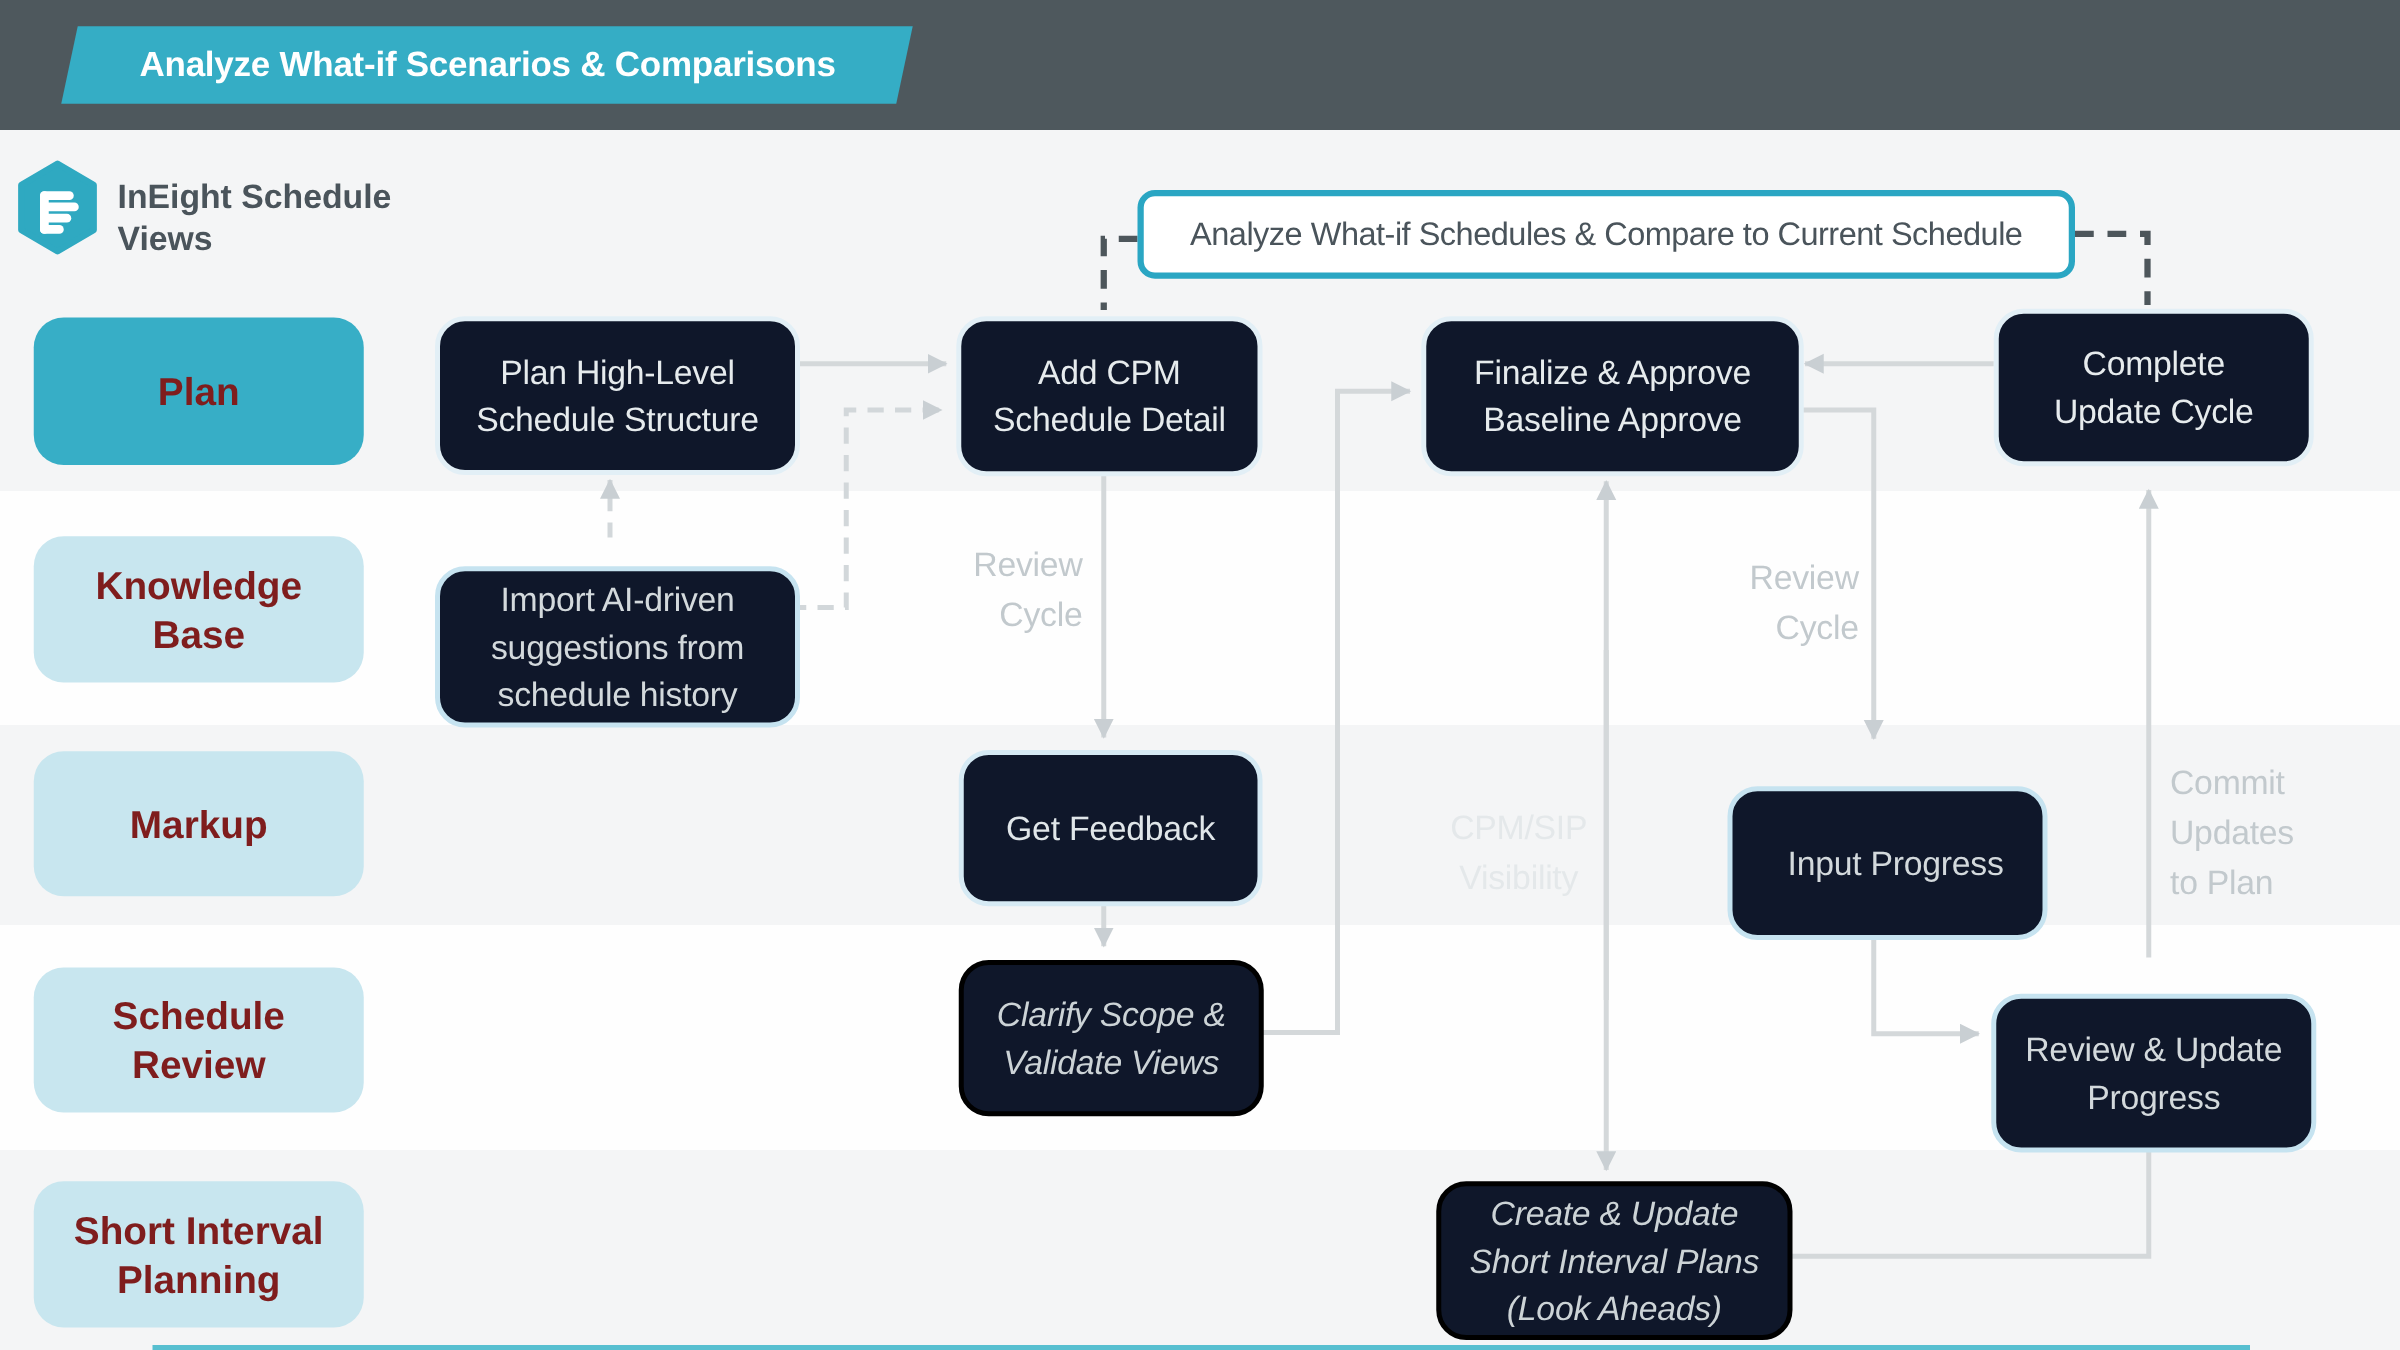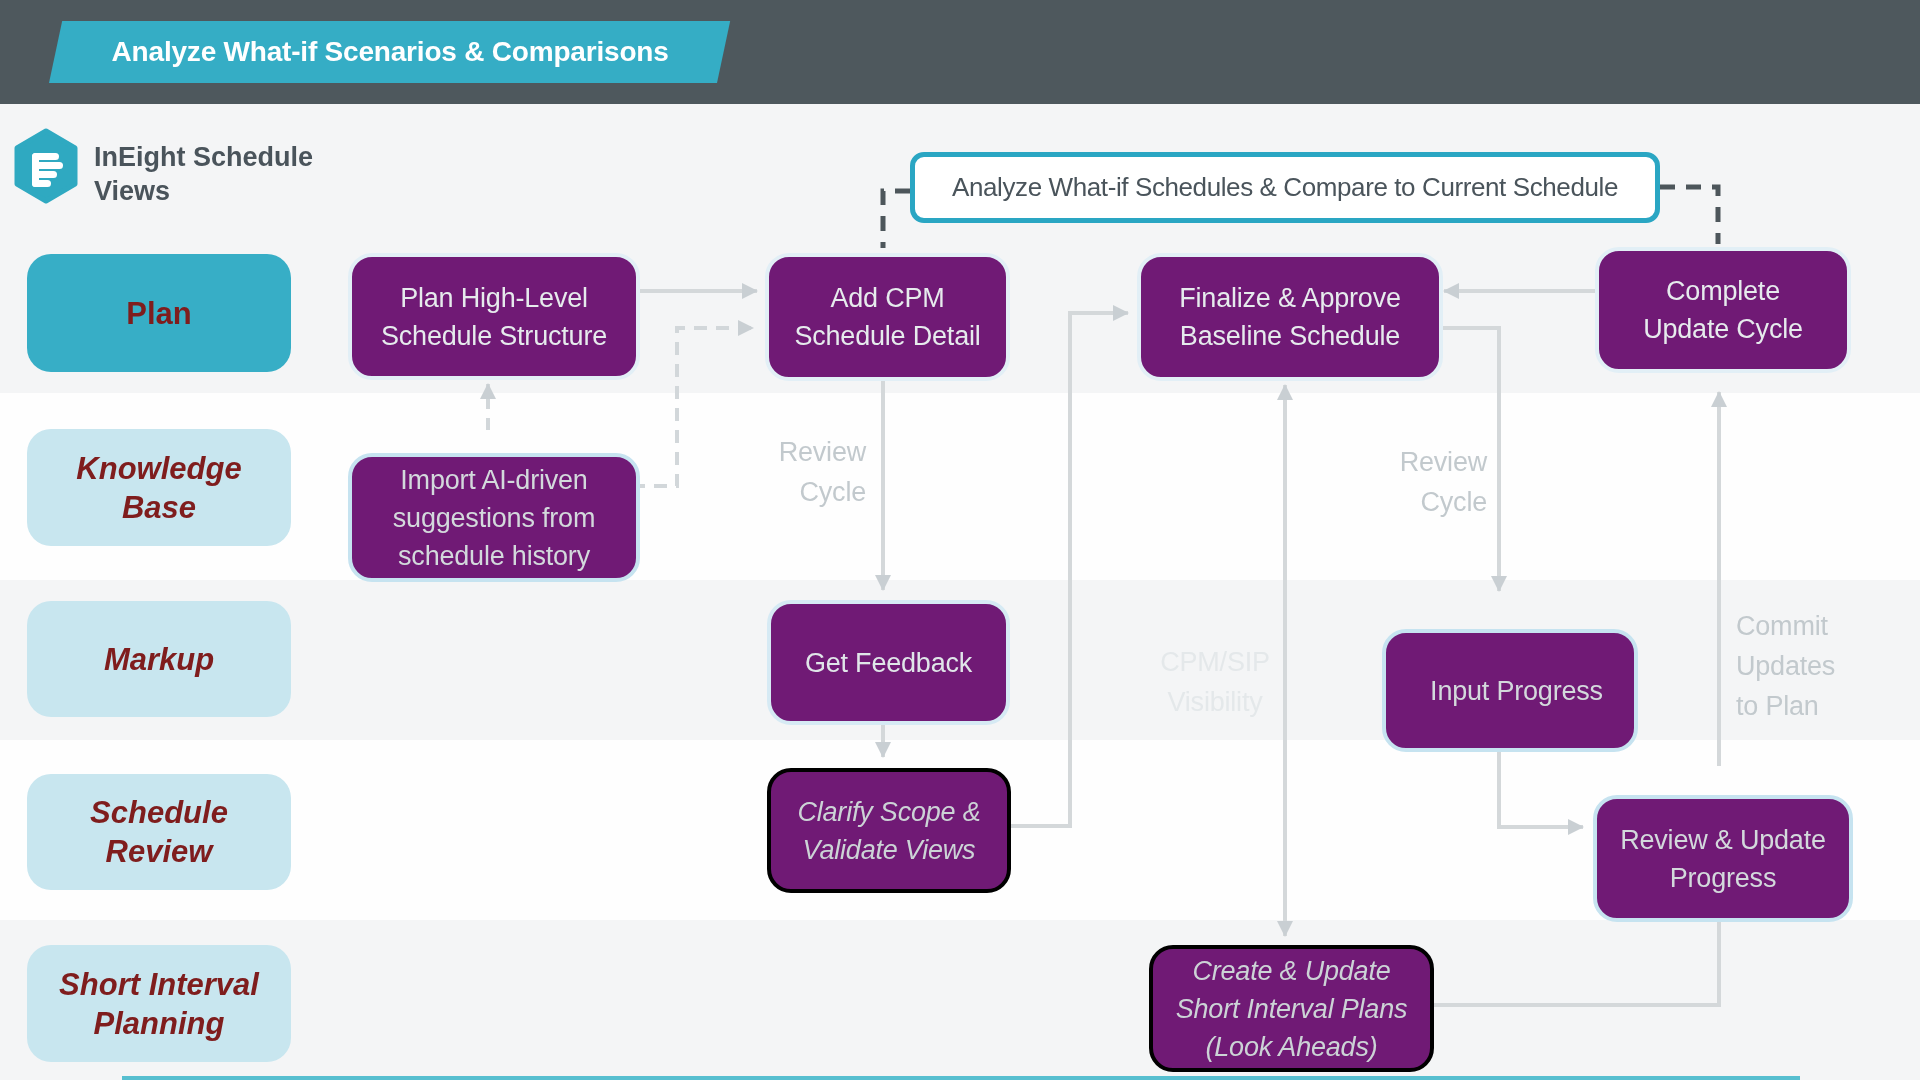--- a/index.html
+++ b/index.html
@@ -22,24 +22,24 @@
   
   .band{left:0;width:1920px;}
   .band.g{background:#f4f5f6;}
   .band.w{background:#fefefe;}
 
   
   .sbtn{left:27px;width:264px;border-radius:24px;display:flex;flex-direction:column;
         align-items:center;justify-content:center;color:#7f1d1d;font-weight:bold;
         font-size:31px;line-height:39px;text-align:center;}
   .sbtn.active{background:#37aec6;}
-  .sbtn.idle{background:#c8e6ef;font-style:italic;}
-
-  
-  .fbox{background:#701a75;border-radius:24px;display:flex;flex-direction:column;
+  .sbtn.idle{background:#c8e6ef;}
+
+  
+  .fbox{background:#0f172a;border-radius:24px;display:flex;flex-direction:column;
         align-items:center;justify-content:center;text-align:center;
         font-size:27px;line-height:38px;font-weight:400;letter-spacing:-0.2px;}
   .t-faint{border:4px solid #e2eff6;color:#e6ebed;}
   .t-mid{border:4px solid #d6eaf4;color:#e0e6e9;}
   .t-strong{border:4px solid #c6e3f0;color:#d3d9dc;margin-top:29px;}
   .t-strongest{border:4px solid #000000;color:#ccd3d6;font-style:italic;}
 
   .b-plan-high{left:348px;top:253px;width:284px;height:119px;}
   .b-add-cpm{left:765px;top:253px;width:237px;height:120px;}
   .b-finalize{left:1137px;top:253px;width:298px;height:120px;}
@@ -154,21 +154,21 @@
 <div class="abs fbox t-faint b-plan-high">
   <div>Plan High-Level</div>
   <div>Schedule Structure</div>
 </div>
 <div class="abs fbox t-faint b-add-cpm">
   <div>Add CPM</div>
   <div>Schedule Detail</div>
 </div>
 <div class="abs fbox t-faint b-finalize">
   <div>Finalize &amp; Approve</div>
-  <div>Baseline Schedule</div>
+  <div>Baseline Approve</div>
 </div>
 <div class="abs fbox t-faint b-complete">
   <div>Complete</div>
   <div>Update Cycle</div>
 </div>
 <div class="abs fbox t-strong b-import">
   <div>Import AI-driven</div>
   <div>suggestions from</div>
   <div>schedule history</div>
 </div>

